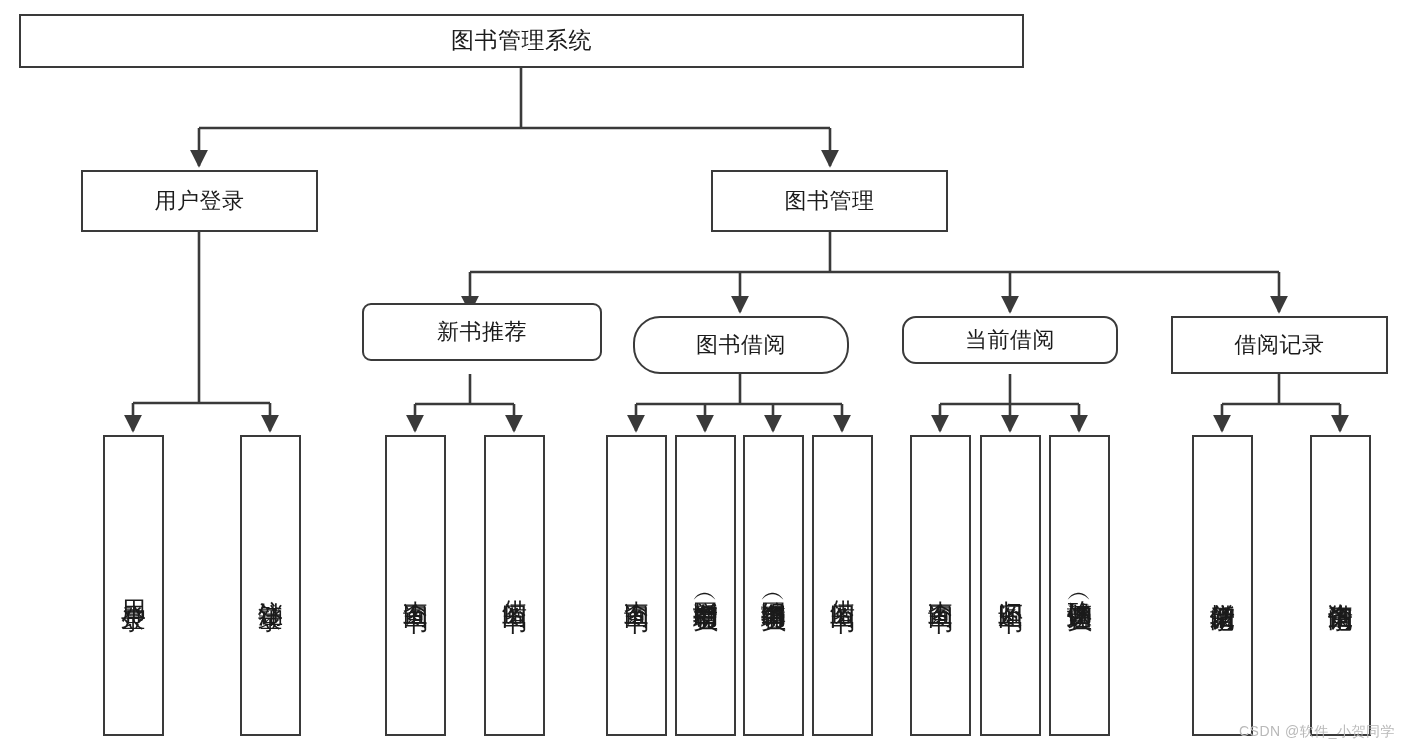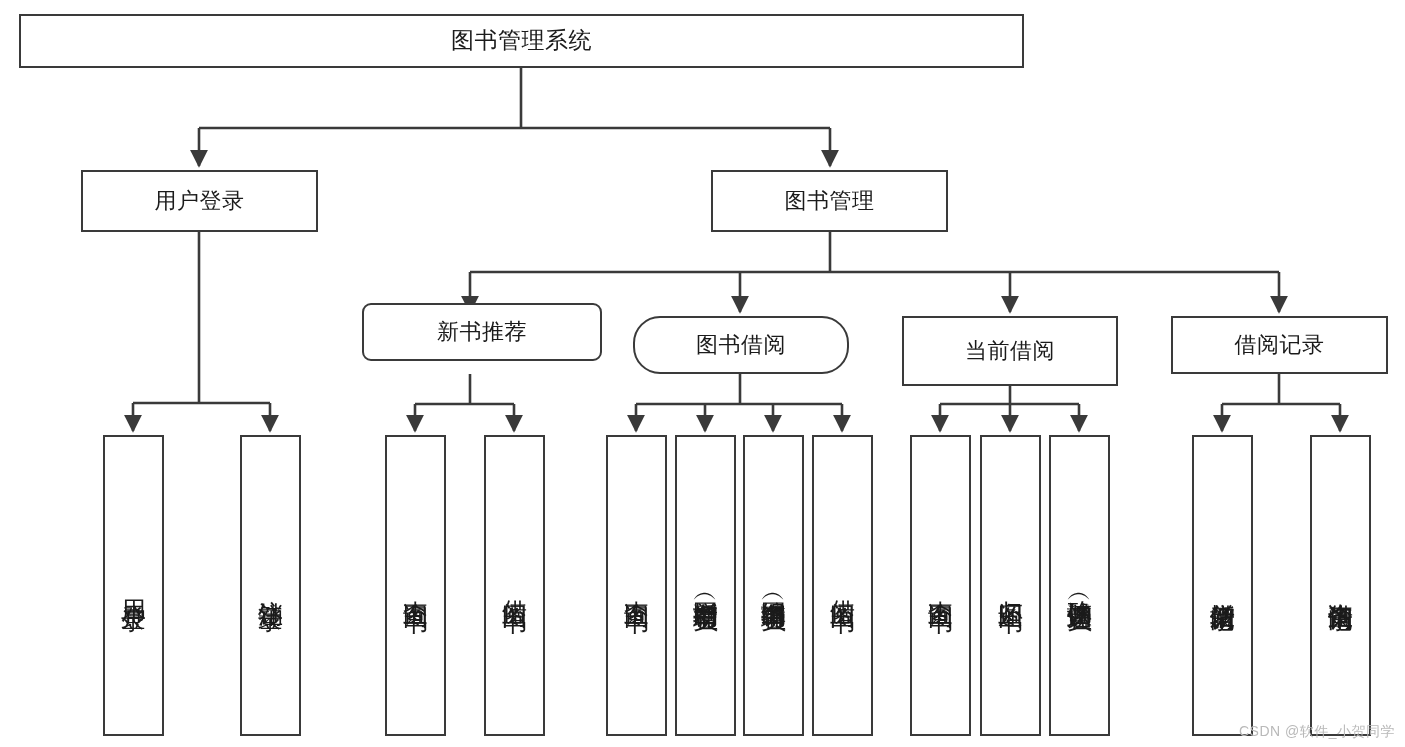--- a/index.html
+++ b/index.html
@@ -143,21 +143,21 @@
   </div>
 
   <div class="node horiz" style="left:362px; top:303px; width:240px; height:58px;border-radius:9px;">
     <span class="lbl">新书推荐</span>
   </div>
 
   <div class="node horiz" style="left:633px; top:316px; width:216px; height:58px;border-radius:27px;">
     <span class="lbl">图书借阅</span>
   </div>
 
-  <div class="node horiz" style="left:902px; top:316px; width:216px; height:70px;">
+  <div class="node horiz" style="left:902px; top:316px; width:216px; height:48px;border-radius:14px;">
     <span class="lbl">当前借阅</span>
   </div>
 
   <div class="node horiz" style="left:1171px; top:316px; width:217px; height:58px;">
     <span class="lbl">借阅记录</span>
   </div>
 
   <div class="node vert" style="left:103px; top:435px; width:61px; height:301px;">
     <span class="lbl">用户登录</span>
   </div>

